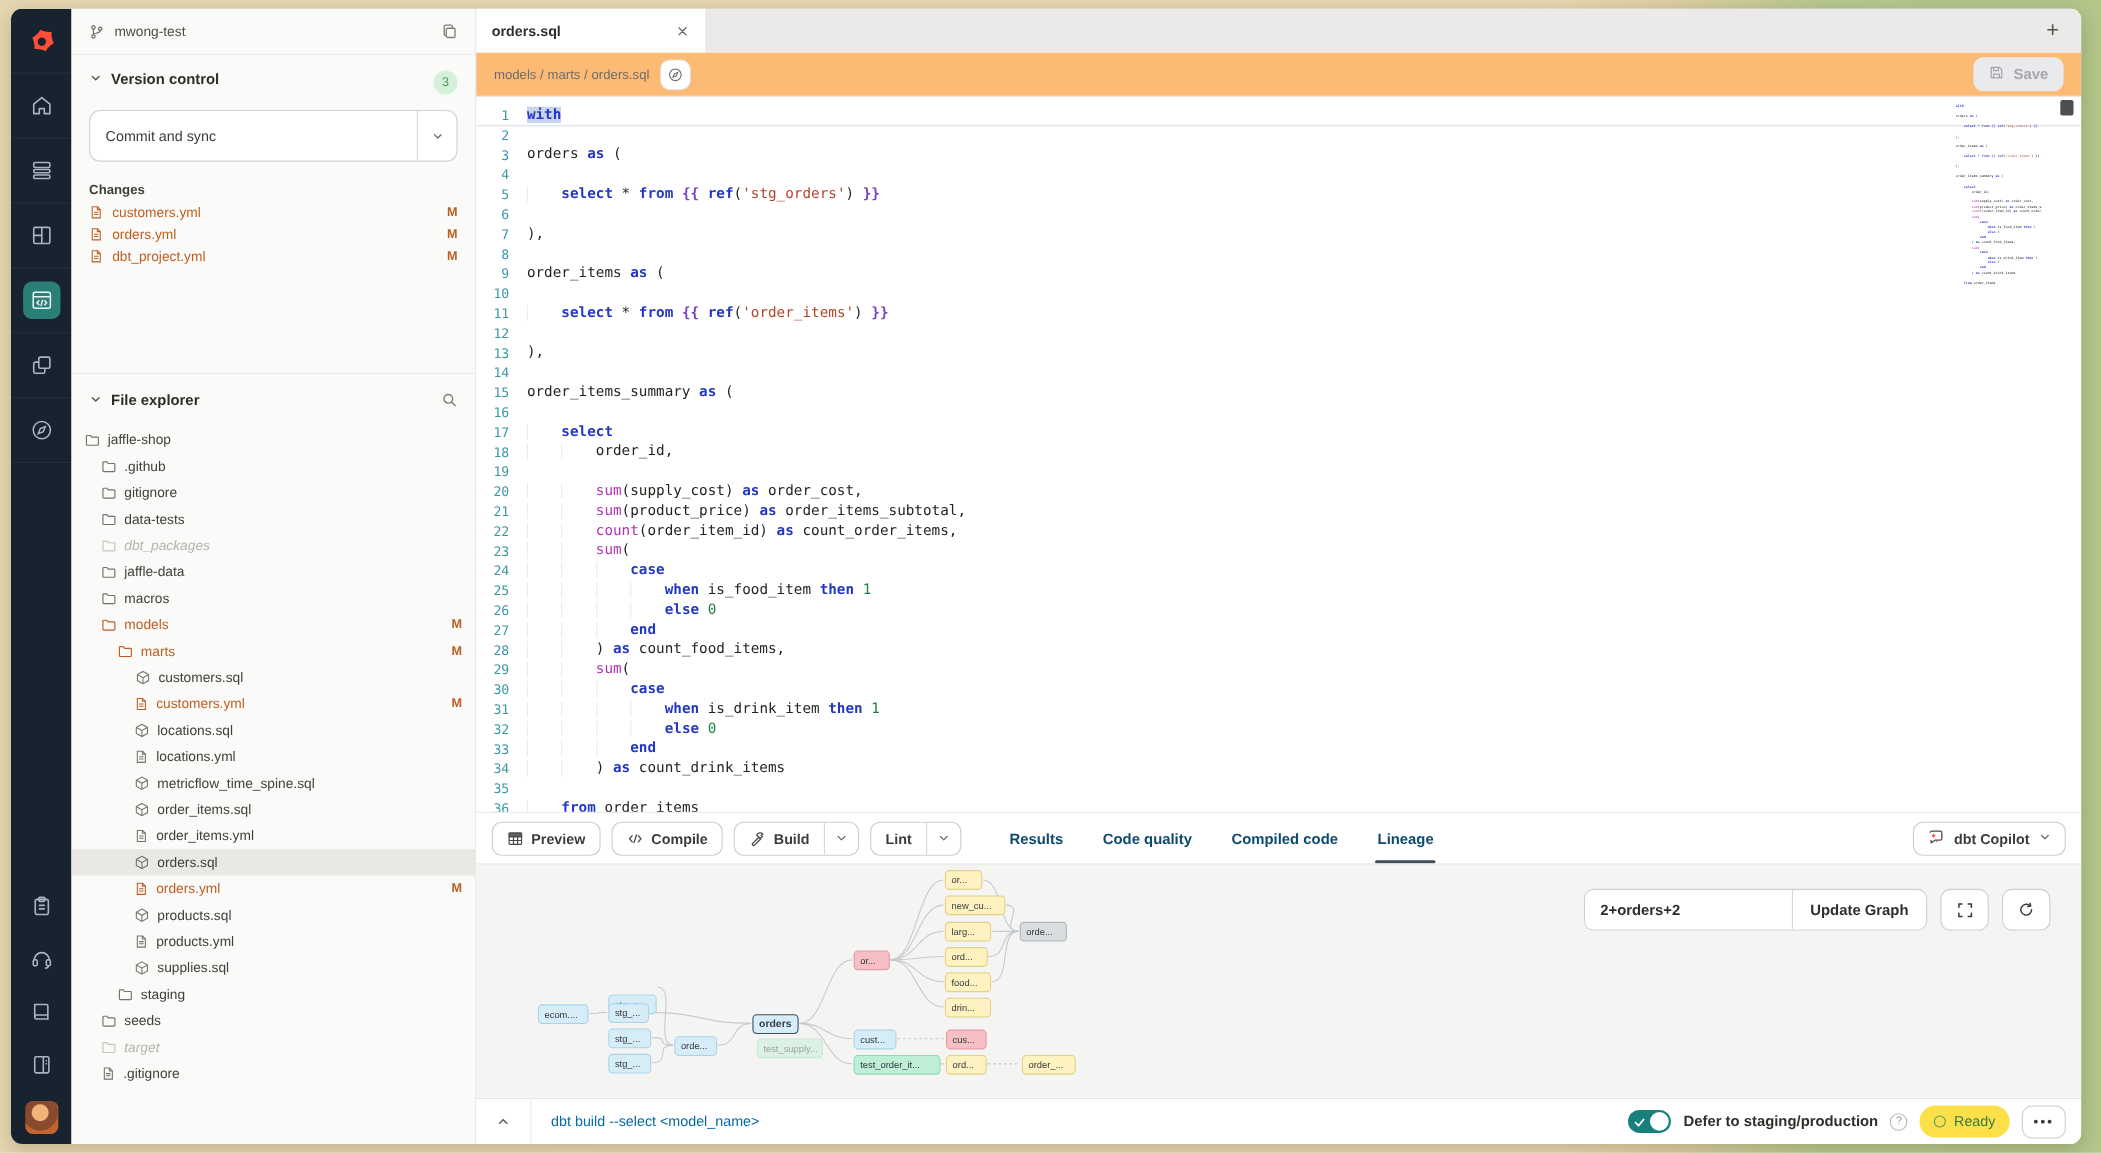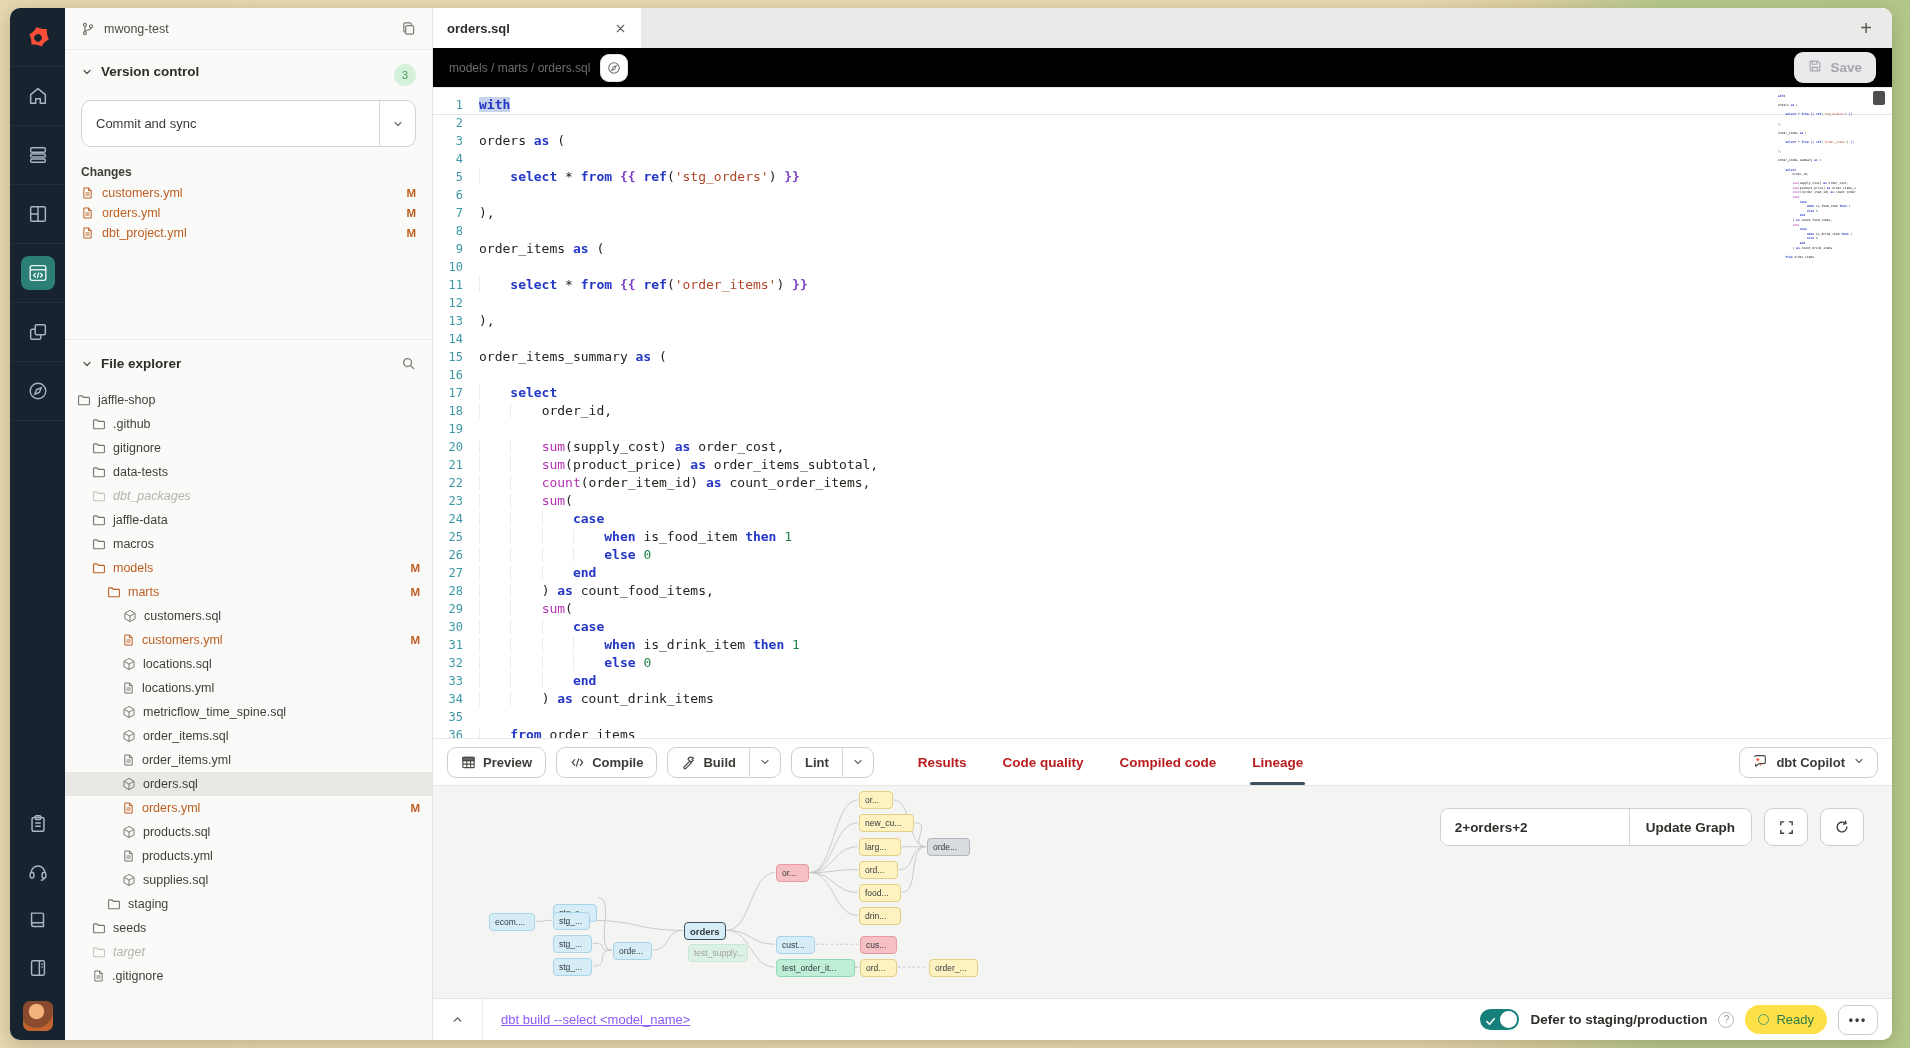--- a/index.html
+++ b/index.html
@@ -61,21 +61,21 @@
   .tree li .mk { margin-left:auto; font-size:11.5px; font-weight:bold; color:#bd5e20; }
   
   .main { flex:1; min-width:0; display:flex; flex-direction:column; background:#fff; }
   .tabstrip { height:40px; flex:none; background:#eceae8; display:flex; align-items:stretch; }
   .tab { width:208px; background:#fff; display:flex; align-items:center; padding:0 14px; gap:8px; cursor:pointer; }
   .tab .tname { font-size:13px; font-weight:bold; color:#2e2e2a; flex:1; }
   .tab .close { color:#63635f; display:flex; cursor:pointer; }
   .newtab { margin-left:auto; width:52px; display:flex; align-items:center; justify-content:center;
     color:#55554f; font-size:20px; background:none; border:none; cursor:pointer; }
   .crumbbar { height:40px; flex:none; display:flex; align-items:center; padding:0 16px; gap:10px;
-    border-bottom:1px solid #ebebe9; background:#000000; }
+    border-bottom:1px solid #ebebe9; background:#fdba74; }
   .crumb { font-size:12px; color:#6d6d69; }
   .crumb-btn { width:28px; height:28px; border:1px solid #e3e3e1; border-radius:9px; background:#fff;
     display:flex; align-items:center; justify-content:center; color:#6d6d69; cursor:pointer; }
   .save-btn { margin-left:auto; height:31px; border:none; border-radius:9px; background:#eae9ec;
     color:#a6a5aa; font-size:13.5px; font-weight:bold; display:flex; align-items:center; gap:8px;
     padding:0 14px; cursor:default; }
   
   .editor { flex:1; position:relative; overflow:hidden; font-family:"DejaVu Sans Mono", monospace; }
   .codewrap { position:absolute; inset:0; padding-top:8px; overflow:hidden; }
   .code-row { display:flex; line-height:18px; font-size:13px; color:#24241f; }
@@ -95,21 +95,21 @@
   .vthumb { position:absolute; top:3px; right:7px; width:12px; height:14px; background:#4e4e4e; border-radius:2px; }
   
   .actionbar { height:47px; flex:none; border-top:1px solid #e9e9e7; display:flex; align-items:center;
     padding:0 14px; gap:10px; background:#fff; }
   .btn-group { display:flex; align-items:stretch; border:1px solid #cfcecb; border-radius:9px;
     background:#fff; overflow:hidden; height:31px; cursor:pointer; }
   .btn-group .seg { display:flex; align-items:center; gap:7px; padding:0 13px; font-size:13px;
     font-weight:bold; color:#3b3b37; }
   .btn-group .seg.dd { border-left:1px solid #d9d8d5; padding:0 9px; color:#6e6e6a; }
   .ab-tabs { display:flex; gap:36px; margin-left:34px; height:100%; }
-  .ab-tab { display:flex; align-items:center; font-size:13.5px; font-weight:bold; color:#b91c1c;
+  .ab-tab { display:flex; align-items:center; font-size:13.5px; font-weight:bold; color:#0c4a6e;
     position:relative; cursor:pointer; }
   .ab-tab.active::after { content:''; position:absolute; left:-2px; right:-2px; bottom:0; height:3px;
     background:#3d4f5c; border-radius:2px; }
   .copilot { margin-left:auto; height:31px; border:1px solid #cfcecb; border-radius:9px; background:#fff;
     display:flex; align-items:center; gap:8px; padding:0 12px; font-size:13px; font-weight:bold;
     color:#3b3b37; cursor:pointer; }
   
   .lineage { height:213px; flex:none; position:relative; background:#f4f4f2; border-top:1px solid #e6e6e4; overflow:hidden; }
   .edges { position:absolute; inset:0; width:100%; height:100%; }
   .lnode { position:absolute; height:18px; border-radius:4px; border:1px solid; font-size:8.5px;
@@ -128,21 +128,21 @@
     color:#2e2e2a; font-family:"Liberation Sans", sans-serif; font-weight:bold; background:#fff; }
   .selector .upd { border:none; border-left:1px solid #d9d8d5; background:#fff; padding:0 16px;
     font-size:13.5px; font-weight:bold; color:#2e2e2a; cursor:pointer; }
   .sq-btn { width:44px; height:38px; border:1px solid #cfcecb; border-radius:9px; background:#fff;
     display:flex; align-items:center; justify-content:center; color:#3b3b37; cursor:pointer; }
   
   .commandbar { height:42px; flex:none; background:#fff; border-top:1px solid #e4e4e2;
     display:flex; align-items:center; }
   .cmd-toggle { width:50px; height:100%; border-right:1px solid #ececea; display:flex; align-items:center;
     justify-content:center; color:#5d5d59; background:none; border-top:none; border-left:none; border-bottom:none; cursor:pointer; }
-  .cmd-text { padding-left:18px; font-size:13px; color:#8b5cf6; flex:1; cursor:text;text-decoration:underline; }
+  .cmd-text { padding-left:18px; font-size:13px; color:#0369a1; flex:1; cursor:text; }
   .cmd-right { display:flex; align-items:center; gap:11px; padding-right:14px; }
   .toggle { width:39px; height:21px; border-radius:11px; background:#17807a; position:relative; cursor:pointer; flex:none; }
   .toggle .check { position:absolute; left:5px; top:4px; color:#fff; }
   .toggle .knob { position:absolute; right:2px; top:2px; width:17px; height:17px; border-radius:50%; background:#fff; }
   .defer-label { font-size:13.5px; font-weight:bold; color:#2e2e2a; }
   .help { width:16px; height:16px; border-radius:50%; border:1px solid #b9b9b5; color:#9a9a96;
     font-size:10px; display:flex; align-items:center; justify-content:center; cursor:pointer; }
   .ready { background:#fde047; border-radius:15px; height:29px; display:flex; align-items:center;
     gap:7px; padding:0 13px; font-size:13px; color:#2f7a4a; }
   .ready .dot { width:11px; height:11px; border-radius:50%; border:1.6px solid #4e9d6a; }

